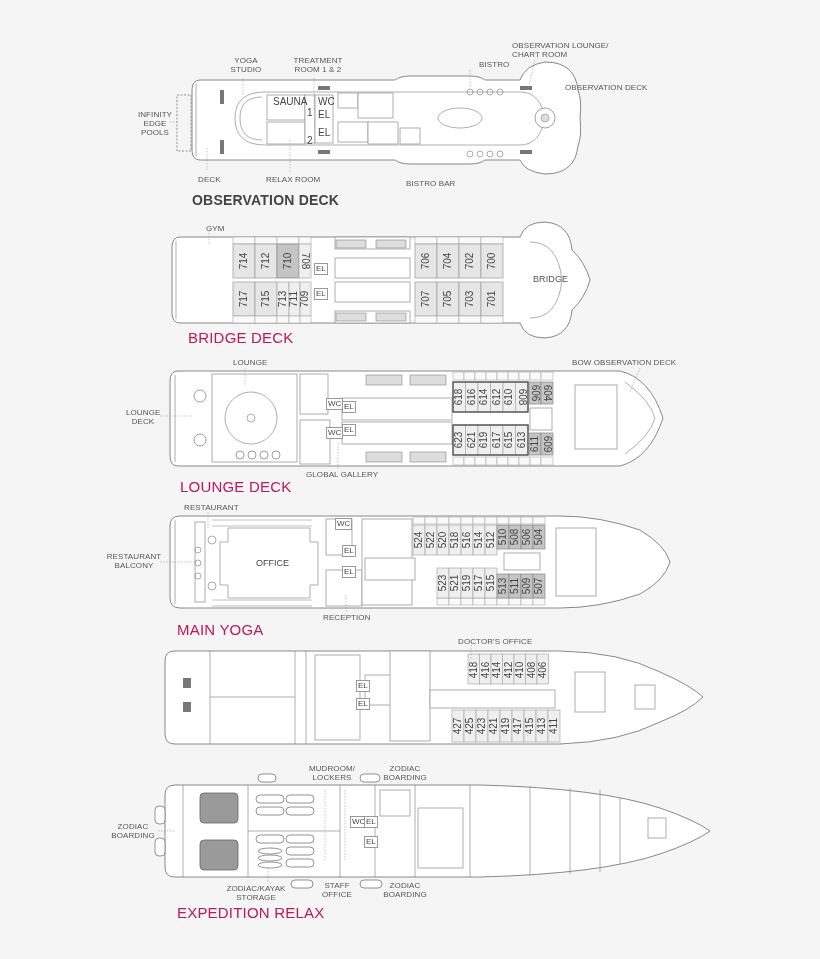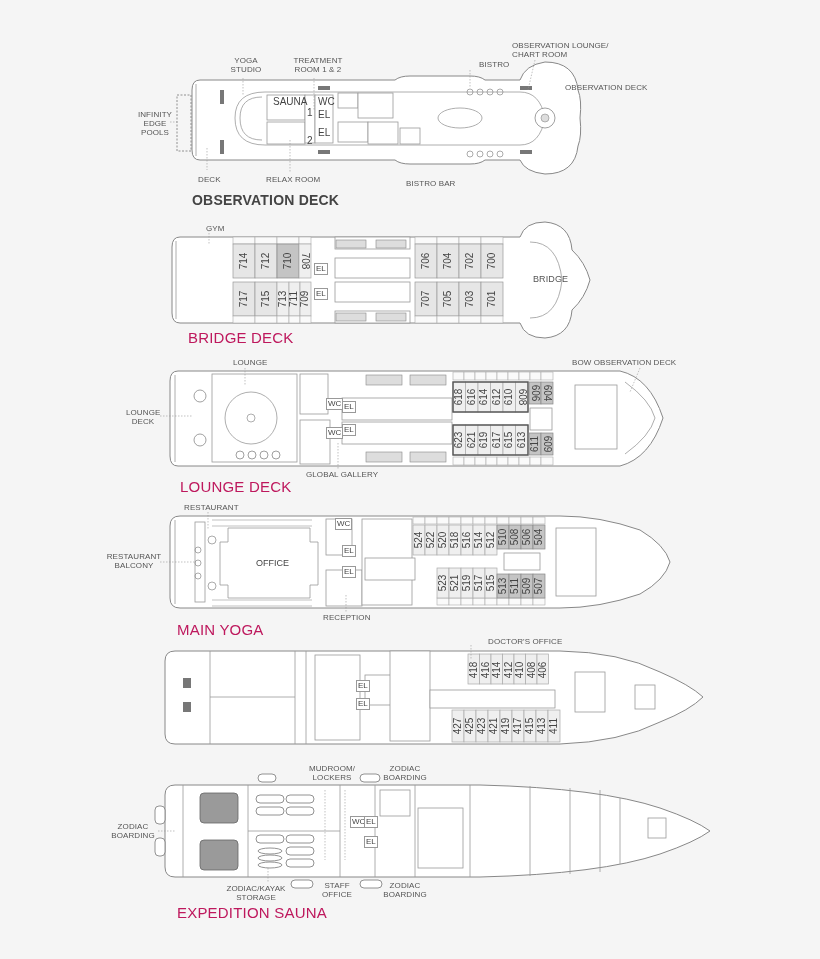--- a/index.html
+++ b/index.html
@@ -442,21 +442,21 @@
         <rect x="548" y="710" width="12" height="32"></rect>
     </g>
     <rect class="room" x="575" y="672" width="30" height="40"></rect>
     <rect class="room" x="635" y="685" width="20" height="24"></rect>
     <g fill="#777">
         <rect x="183" y="678" width="8" height="10"></rect>
         <rect x="183" y="702" width="8" height="10"></rect>
       </g>
     <line x1="471" y1="645" x2="471" y2="660" stroke="#999" stroke-width="0.6" stroke-dasharray="1.5,1.5"></line>
   </svg>
-  <div class="lbl" style="left:444px;top:637px;padding-left:44px;">DOCTOR'S OFFICE</div>
+  <div class="lbl" style="left:414px;top:637px;padding-left:44px;">DOCTOR'S OFFICE</div>
   <div class="box-lbl" style="left:356px;top:680px;">EL</div>
   <div class="box-lbl" style="left:356px;top:698px;">EL</div>
 
   <div class="cab-num" style="left:462px;top:665px;transform:rotate(-90deg);">418</div>
   <div class="cab-num" style="left:473.5px;top:665px;transform:rotate(-90deg);">416</div>
   <div class="cab-num" style="left:485px;top:665px;transform:rotate(-90deg);">414</div>
   <div class="cab-num" style="left:496.5px;top:665px;transform:rotate(-90deg);">412</div>
   <div class="cab-num" style="left:508px;top:665px;transform:rotate(-90deg);">410</div>
   <div class="cab-num" style="left:519.5px;top:665px;transform:rotate(-90deg);">408</div>
   <div class="cab-num" style="left:531px;top:665px;transform:rotate(-90deg);">406</div>
@@ -528,14 +528,14 @@
   <div class="lbl" style="left:224px;top:884px;width:64px;"><span style="white-space:pre-line">ZODIAC/KAYAK
 STORAGE</span></div>
   <div class="lbl" style="left:320px;top:881px;width:34px;"><span style="white-space:pre-line">STAFF
 OFFICE</span></div>
   <div class="lbl" style="left:382px;top:881px;width:46px;"><span style="white-space:pre-line">ZODIAC
 BOARDING</span></div>
   <div class="box-lbl" style="left:350px;top:816px;">WC</div>
   <div class="box-lbl" style="left:364px;top:816px;">EL</div>
   <div class="box-lbl" style="left:364px;top:836px;">EL</div>
 
-  <div class="deck-title" style="left:177px;top:904px;">EXPEDITION SAUNA</div>
+  <div class="deck-title" style="left:177px;top:904px;">EXPEDITION RELAX</div>
 </div>
 
 </body></html>

